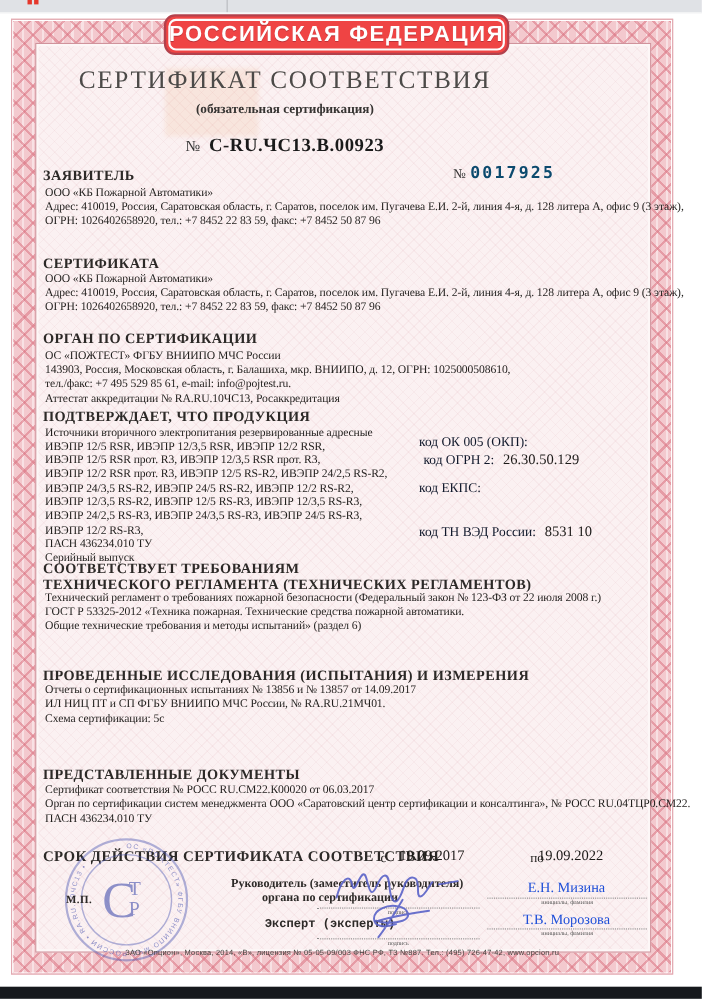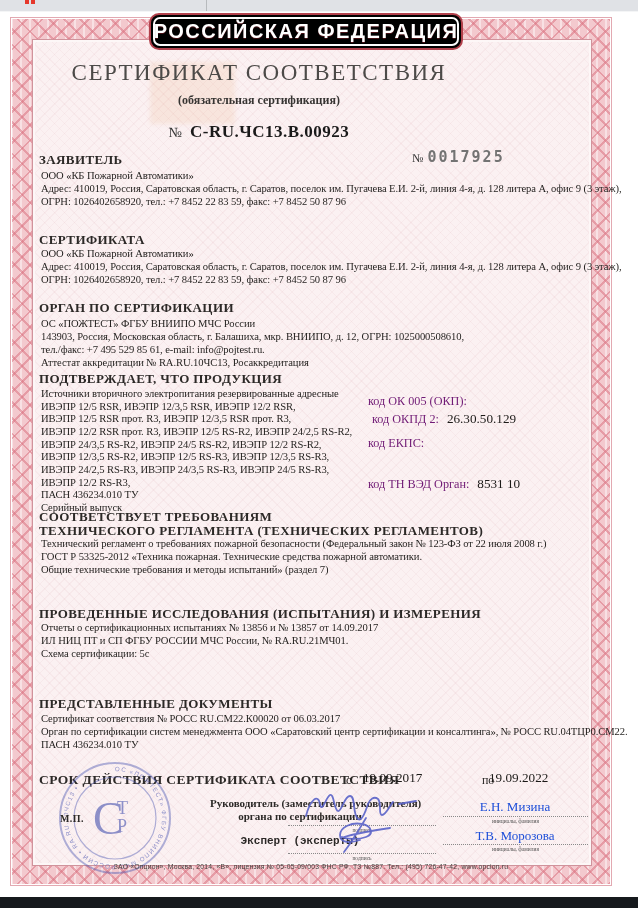--- a/index.html
+++ b/index.html
@@ -18,37 +18,37 @@
       repeating-linear-gradient(135deg, rgba(219,118,132,.55) 0 2px, rgba(219,118,132,0) 2px 11px),
       repeating-linear-gradient(90deg, rgba(255,255,255,.45) 0 2px, rgba(255,255,255,0) 2px 9px);
     border:1px solid #e2a9b1; box-shadow:0 0 0 1px #fff inset;}
   .cert-inner{left:21px;top:21px;width:560px;height:827px;
     background-color:#fbf1f2;
     background-image:
       repeating-linear-gradient(45deg, rgba(214,150,160,.09) 0 1px, rgba(214,150,160,0) 1px 7px),
       repeating-linear-gradient(-45deg, rgba(214,150,160,.09) 0 1px, rgba(214,150,160,0) 1px 7px);
     border:1px solid #d0939c; box-shadow:0 0 0 2px #fdf7f7 inset;}
   
-  .banner{left:149px;top:13px;width:314px;height:37px;background:#000000;border:2px solid #b2414c;
+  .banner{left:149px;top:13px;width:314px;height:37px;background:#ef4444;border:2px solid #b2414c;
     border-radius:10px;padding:2px;}
   .banner-in{width:100%;height:100%;border:2px solid #fdfdfd;border-radius:7px;display:flex;
     align-items:center;justify-content:center;}
   .banner-txt{font:bold 20px "Liberation Sans",sans-serif;letter-spacing:1.5px;color:#fff;
     text-shadow:0 1px 0 rgba(140,30,40,.5);white-space:nowrap;}
   
   .ctr{left:0;width:518px;text-align:center;}
   .h{font:bold 13px "Liberation Serif",serif;letter-spacing:.4px;color:#2c2927;white-space:nowrap;}
   .t{font:10.6px "Liberation Serif",serif;color:#211f1d;white-space:nowrap;letter-spacing:-.1px;}
   .title{font:23px "Liberation Serif",serif;letter-spacing:1.5px;color:#4c4a48;}
   .subtitle{font:bold 12px "Liberation Serif",serif;color:#363432;}
   .certno-l{font:14px "Liberation Serif",serif;color:#333;}
   .certno-v{font:bold 17px "Liberation Serif",serif;color:#1a1a1a;letter-spacing:.5px;}
   .formno-l{font:12px "Liberation Serif",serif;color:#333;}
-  .formno-v{font:bold 15px "DejaVu Sans Mono",monospace;color:#737373;letter-spacing:2px;}
-  .code-l{font:12.2px "Liberation Serif",serif;color:#701a75;white-space:nowrap;}
+  .formno-v{font:bold 15px "DejaVu Sans Mono",monospace;color:#0c4a6e;letter-spacing:2px;}
+  .code-l{font:12.2px "Liberation Serif",serif;color:#0f172a;white-space:nowrap;margin-left:13px;}
   .code-v{font:13.2px "Liberation Serif",serif;color:#1c1a18;white-space:nowrap;}
   .date{font:13.2px "Liberation Serif",serif;color:#1c1a18;}
   .sm-lbl{font:bold 11px "Liberation Serif",serif;color:#2c2927;white-space:nowrap;}
   .sigline{border-top:1px dotted #8a8a8a;height:0;}
   .cap{font:5.5px "Liberation Serif",serif;color:#555;text-align:center;white-space:nowrap;}
   .name{font:13px "Liberation Serif",serif;color:#1d4ed8;text-align:center;white-space:nowrap;}
   .footer{font:6.8px "Liberation Sans",sans-serif;color:#45423f;text-align:center;letter-spacing:.2px;}
   .watermark{left:150px;top:62px;width:85px;height:62px;background:rgba(234,158,88,.13);filter:blur(2px);}
   .stamp-svg{opacity:.62;}
   .sig-svg{opacity:.9;}
@@ -106,36 +106,36 @@
 <div class="abs t" style="left:41px;top:426px;">ИВЭПР 12/2 RSR прот. R3, ИВЭПР 12/5 RS-R2, ИВЭПР 24/2,5 RS-R2,</div>
 <div class="abs t" style="left:41px;top:439px;">ИВЭПР 24/3,5 RS-R2, ИВЭПР 24/5 RS-R2, ИВЭПР 12/2 RS-R2,</div>
 <div class="abs t" style="left:41px;top:451px;">ИВЭПР 12/3,5 RS-R2, ИВЭПР 12/5 RS-R3, ИВЭПР 12/3,5 RS-R3,</div>
 <div class="abs t" style="left:41px;top:464px;">ИВЭПР 24/2,5 RS-R3, ИВЭПР 24/3,5 RS-R3, ИВЭПР 24/5 RS-R3,</div>
 <div class="abs t" style="left:41px;top:477px;">ИВЭПР 12/2 RS-R3,</div>
 <div class="abs t" style="left:41px;top:489px;">ПАСН 436234.010 ТУ</div>
 <div class="abs t" style="left:41px;top:502px;">Серийный выпуск</div>
 
 <div class="abs code-l" style="left:368px;top:394px;">код ОК 005 (ОКП):</div>
 <div class="abs" style="left:372px;top:409px;">
-  <span class="code-l">код ОКПД 2:</span>&nbsp;&nbsp;<span class="code-v">26.30.50.129</span>
+  <span class="code-l">код ОГРН 2:</span>&nbsp;&nbsp;<span class="code-v">26.30.50.129</span>
 </div>
 <div class="abs code-l" style="left:368px;top:436px;">код ЕКПС:</div>
 <div class="abs" style="left:368px;top:474px;">
-  <span class="code-l">код ТН ВЭД Орган:</span>&nbsp;&nbsp;<span class="code-v">8531 10</span>
+  <span class="code-l">код ТН ВЭД России:</span>&nbsp;&nbsp;<span class="code-v">8531 10</span>
 </div>
 
 <div class="abs h" style="left:39px;top:509px;">СООТВЕТСТВУЕТ ТРЕБОВАНИЯМ</div>
 <div class="abs h" style="left:39px;top:523px;">ТЕХНИЧЕСКОГО РЕГЛАМЕНТА (ТЕХНИЧЕСКИХ РЕГЛАМЕНТОВ)</div>
 <div class="abs t" style="left:41px;top:538px;">Технический регламент о требованиях пожарной безопасности (Федеральный закон № 123-ФЗ от 22 июля 2008 г.)</div>
 <div class="abs t" style="left:41px;top:551px;">ГОСТ Р 53325-2012 «Техника пожарная. Технические средства пожарной автоматики.</div>
-<div class="abs t" style="left:41px;top:564px;">Общие технические требования и методы испытаний» (раздел 7)</div>
+<div class="abs t" style="left:41px;top:564px;">Общие технические требования и методы испытаний» (раздел 6)</div>
 
 <div class="abs h" style="left:39px;top:606px;">ПРОВЕДЕННЫЕ ИССЛЕДОВАНИЯ (ИСПЫТАНИЯ) И ИЗМЕРЕНИЯ</div>
 <div class="abs t" style="left:41px;top:622px;">Отчеты о сертификационных испытаниях № 13856 и № 13857 от 14.09.2017</div>
-<div class="abs t" style="left:41px;top:635px;">ИЛ НИЦ ПТ и СП ФГБУ РОССИИ МЧС России, № RA.RU.21МЧ01.</div>
+<div class="abs t" style="left:41px;top:635px;">ИЛ НИЦ ПТ и СП ФГБУ ВНИИПО МЧС России, № RA.RU.21МЧ01.</div>
 <div class="abs t" style="left:41px;top:648px;">Схема сертификации: 5с</div>
 
 <div class="abs h" style="left:39px;top:696px;">ПРЕДСТАВЛЕННЫЕ ДОКУМЕНТЫ</div>
 <div class="abs t" style="left:41px;top:713px;">Сертификат соответствия № РОСС RU.СМ22.К00020 от 06.03.2017</div>
 <div class="abs t" style="left:41px;top:726px;">Орган по сертификации систем менеджмента ООО «Саратовский центр сертификации и консалтинга», № РОСС RU.04ТЦР0.СМ22.</div>
 <div class="abs t" style="left:41px;top:739px;">ПАСН 436234.010 ТУ</div>
 
 <div class="abs" style="left:39px;top:770px;">
   <span class="h" style="font-size:13.5px;">СРОК ДЕЙСТВИЯ СЕРТИФИКАТА СООТВЕТСТВИЯ</span>
 </div>

